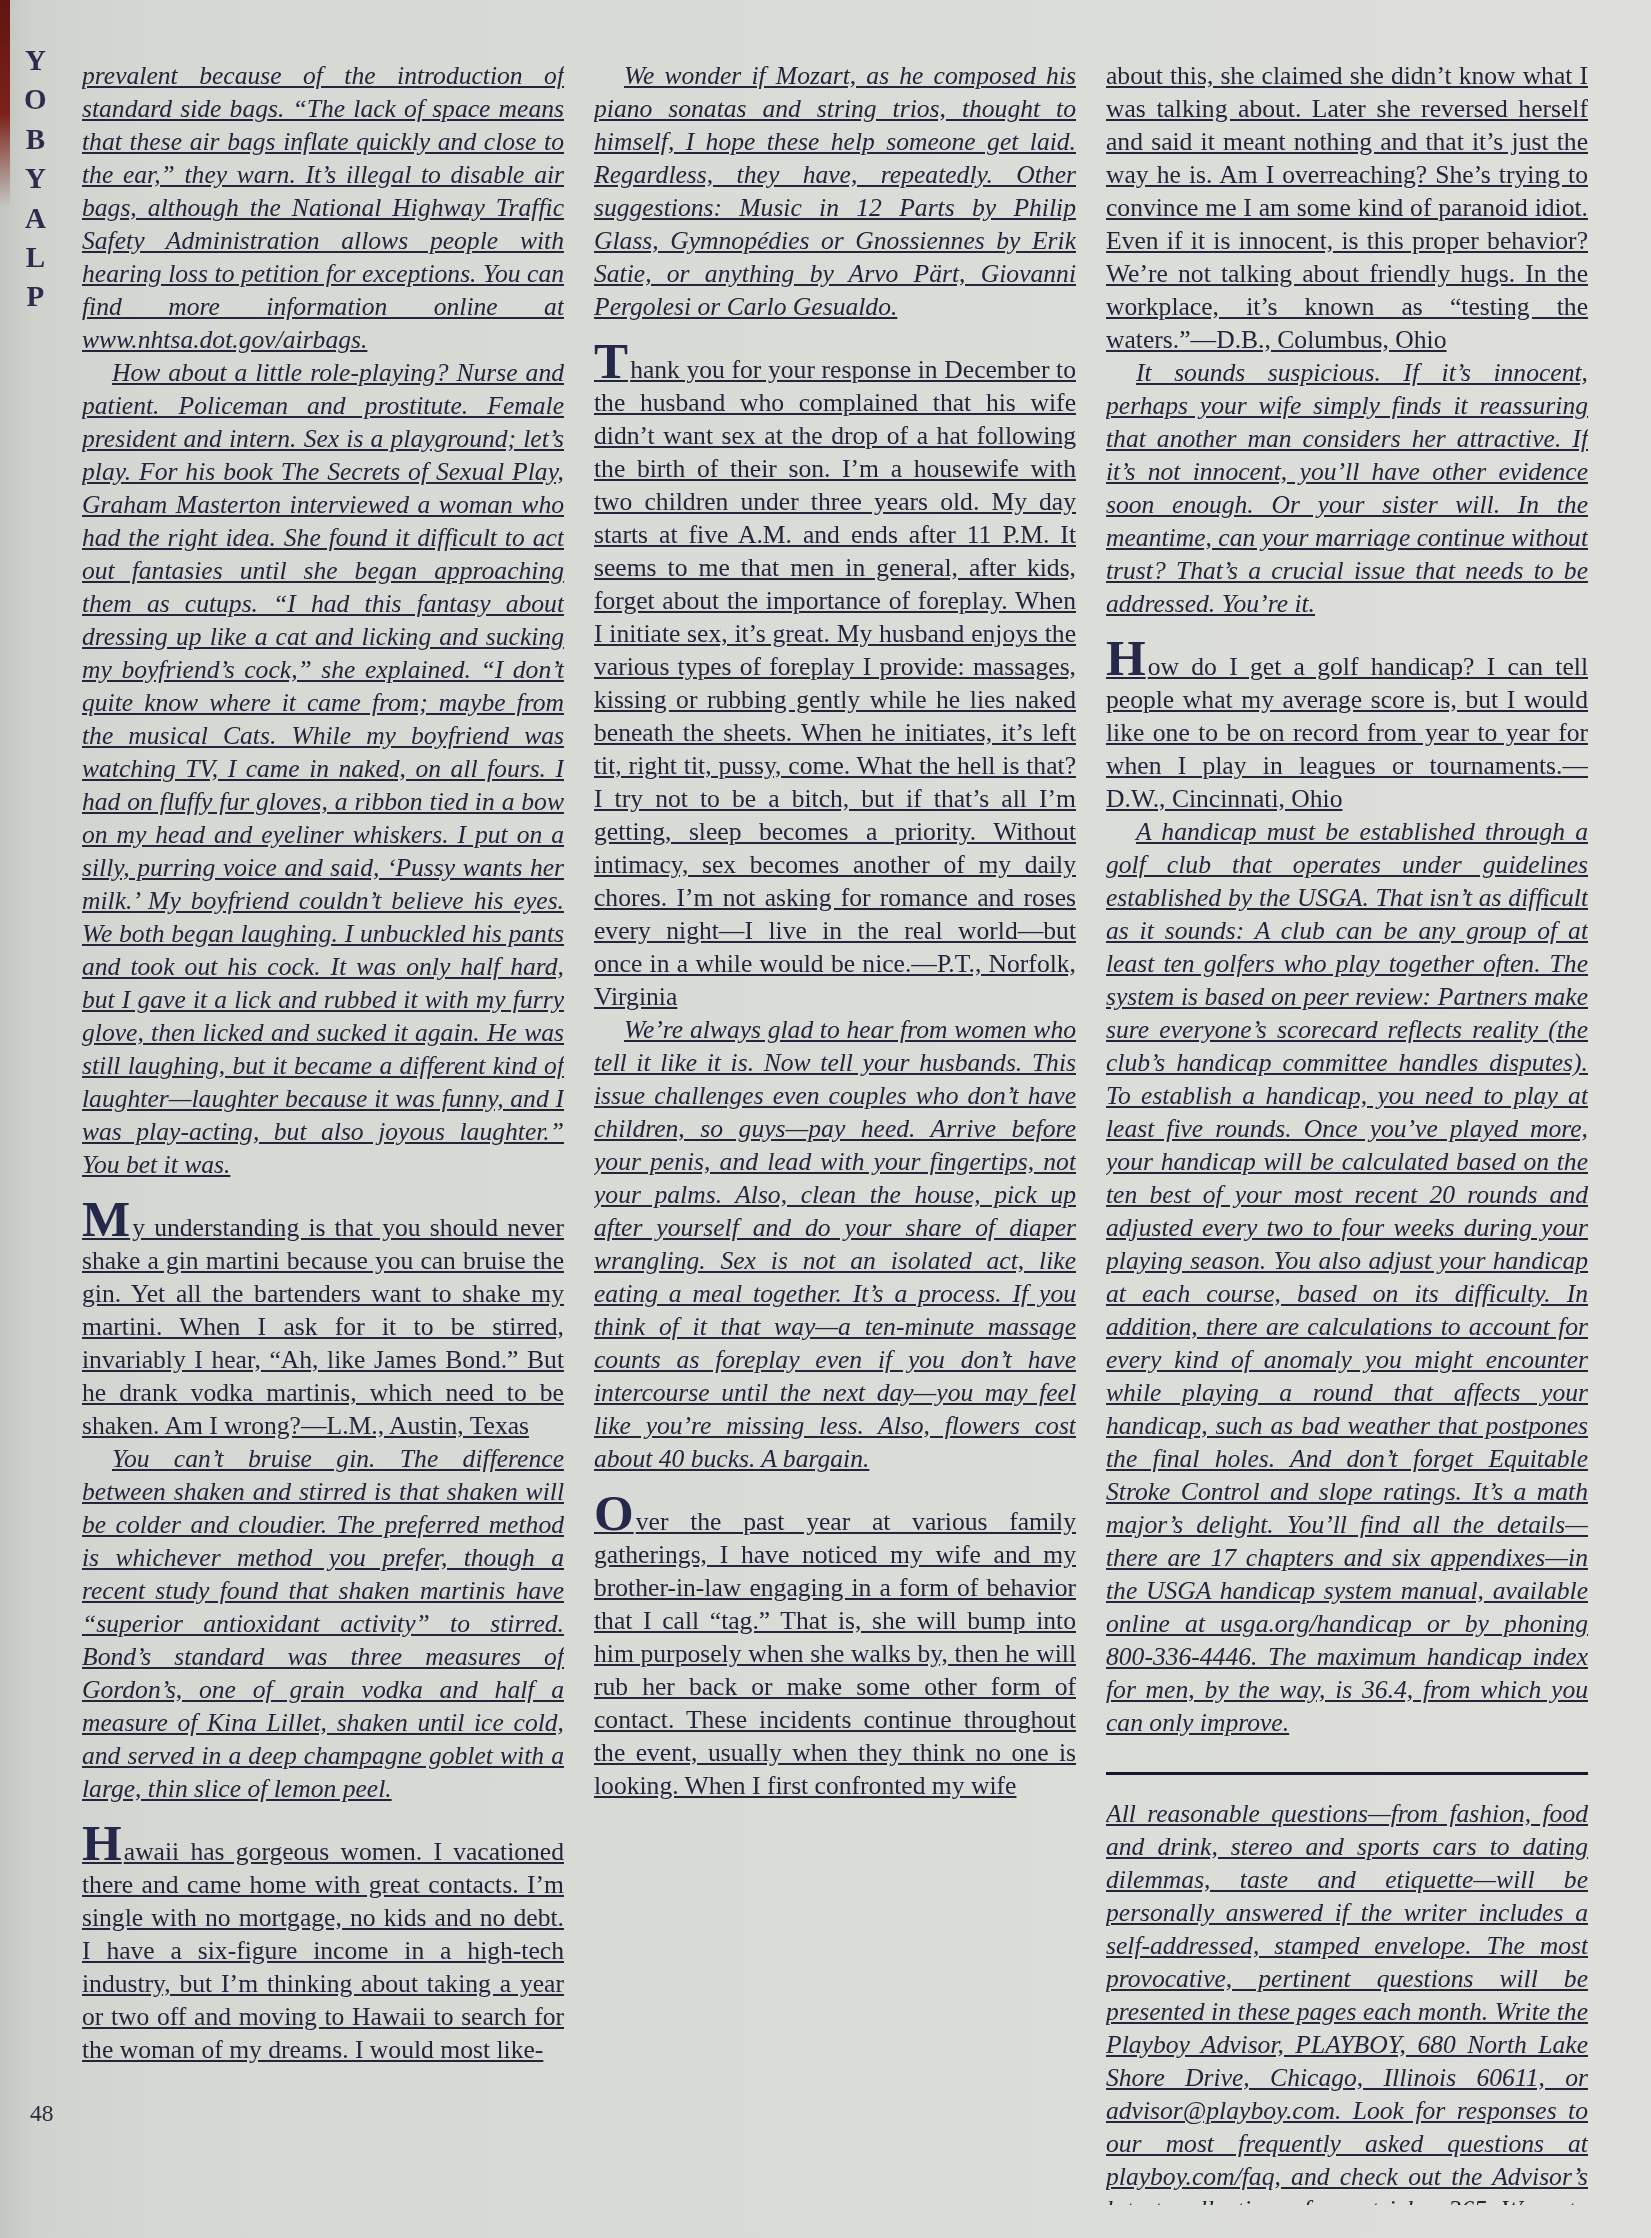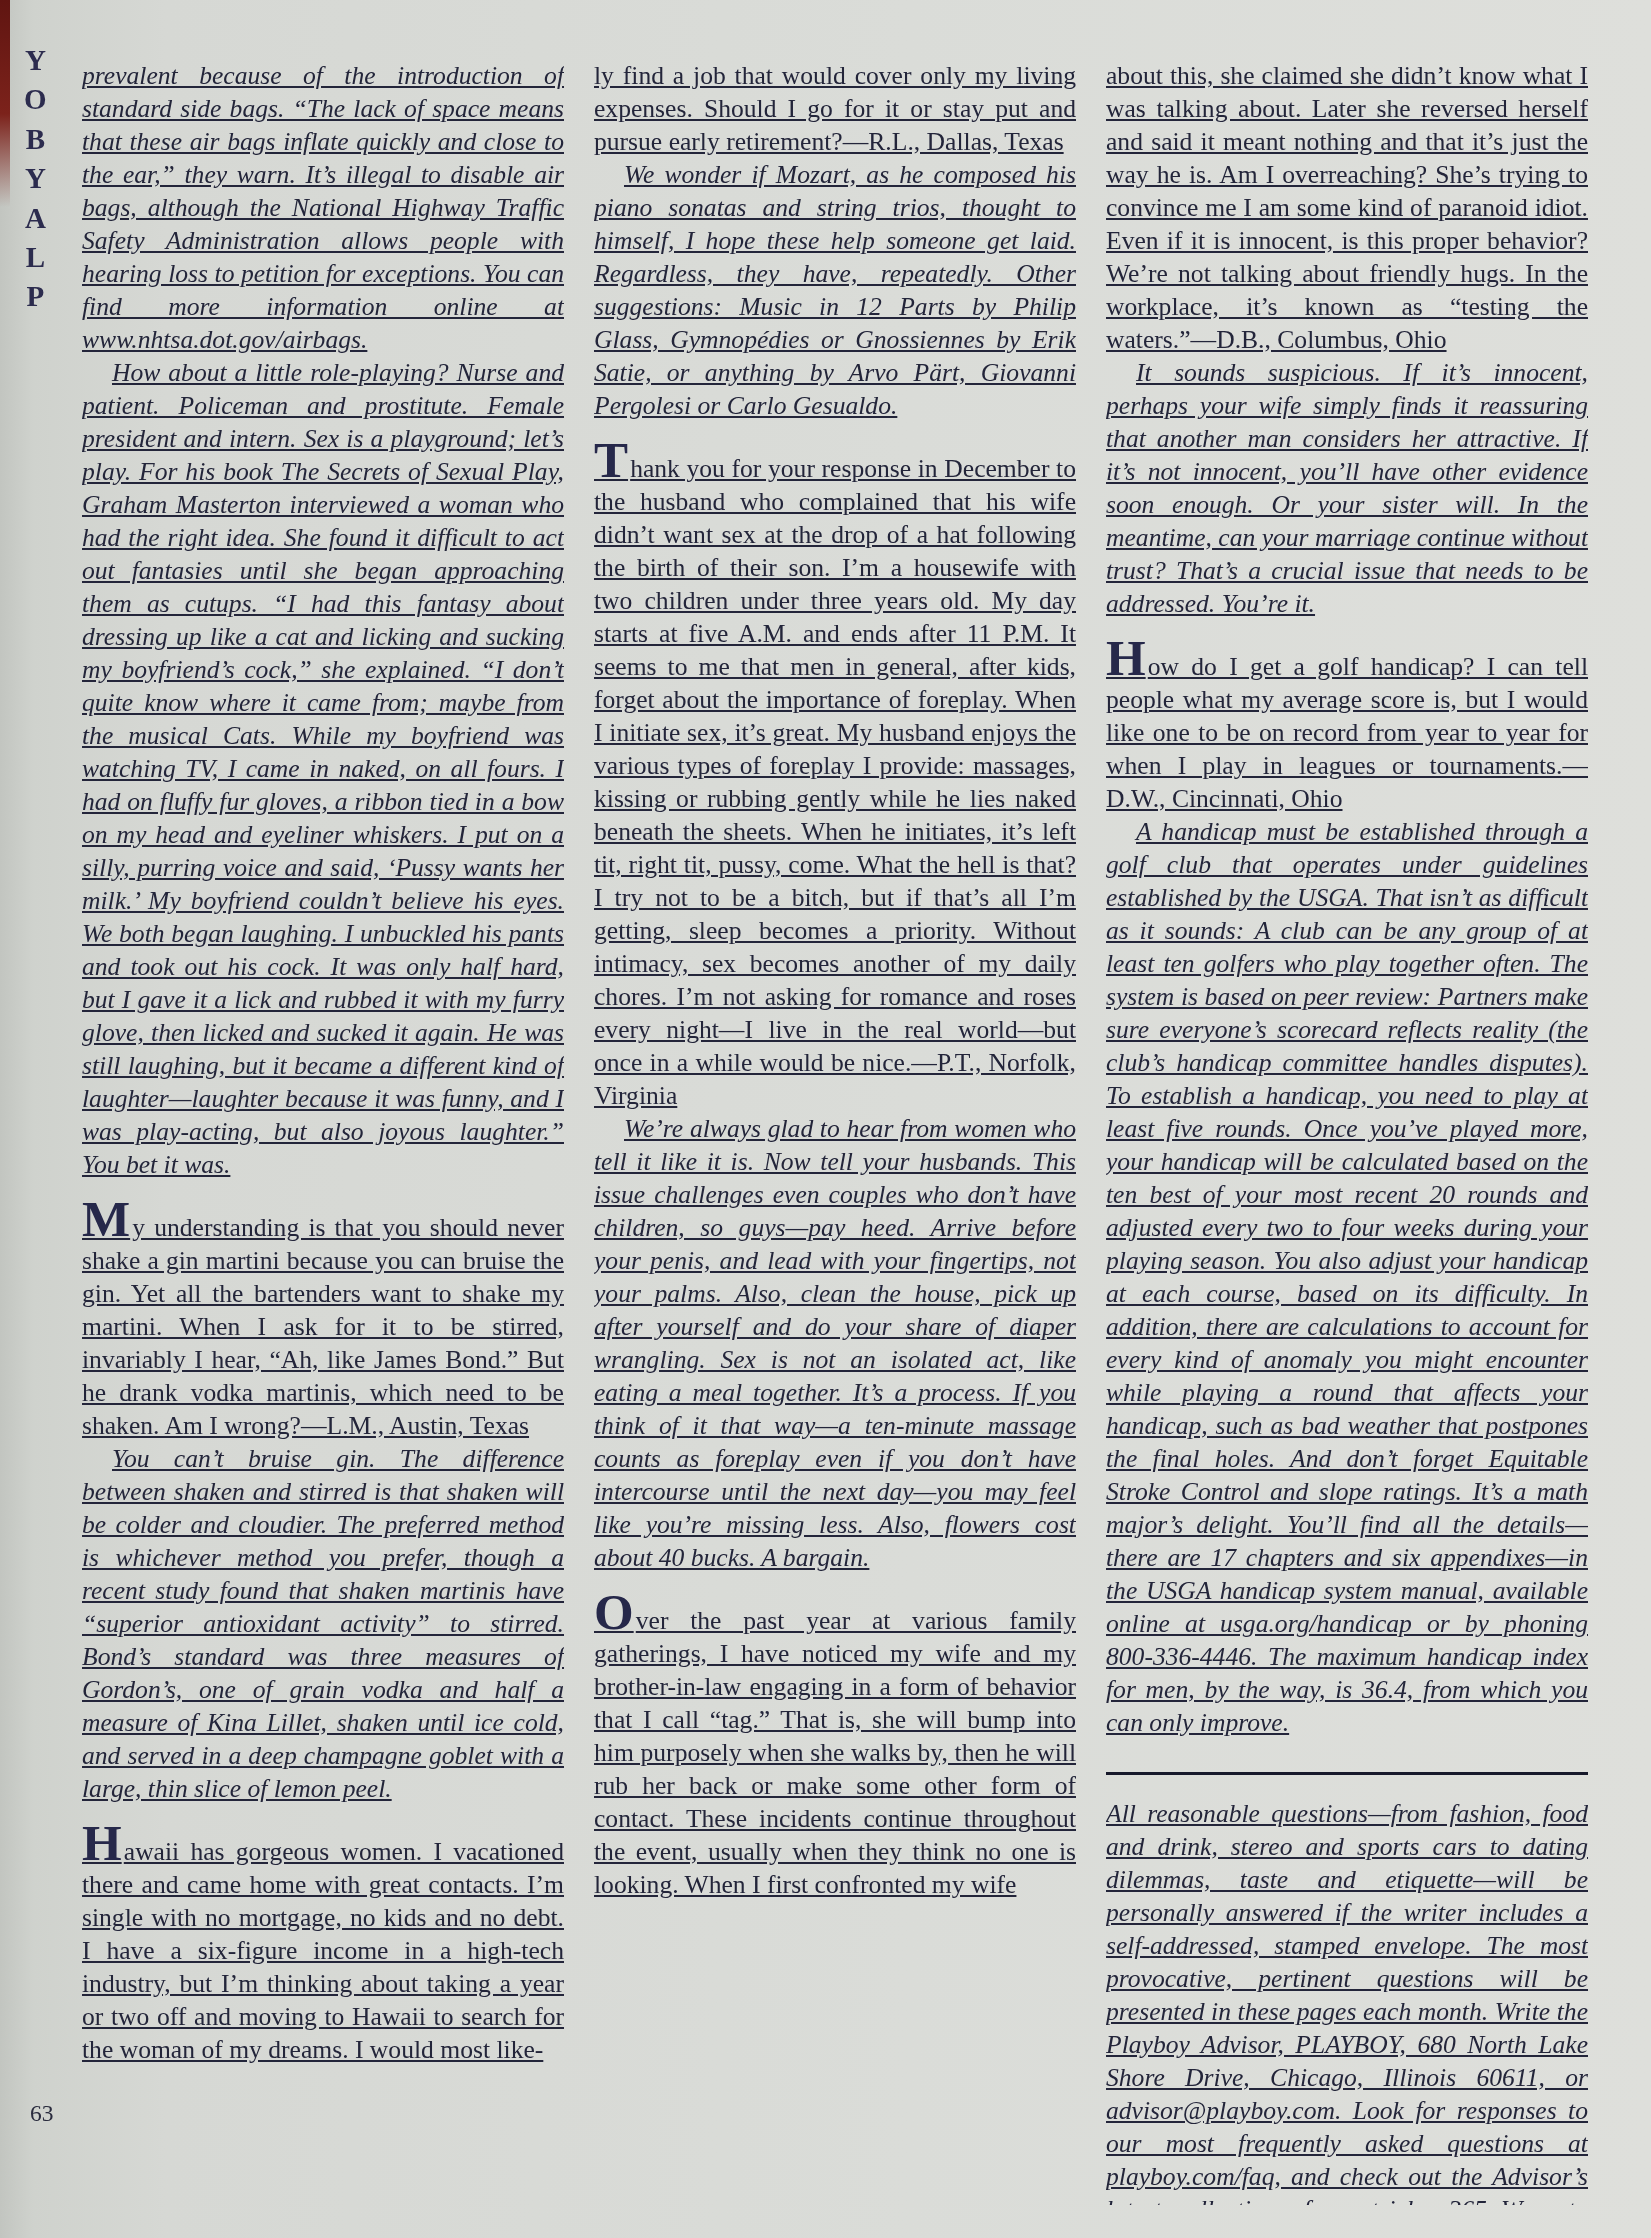--- a/index.html
+++ b/index.html
@@ -32,35 +32,34 @@
   <div class="red-edge"></div>
   <div class="spine">
       <span>Y</span>
       <span>O</span>
       <span>B</span>
       <span>Y</span>
       <span>A</span>
       <span>L</span>
       <span>P</span>
     </div>
-  <div class="pageno">63</div>
+  <div class="pageno">48</div>
 
   <div class="cols">
     <div class="col">
         <div>
           <p class="blk cont-italic">prevalent because of the introduction of standard side bags. “The lack of space means that these air bags inflate quickly and close to the ear,” they warn. It’s illegal to disable air bags, although the National Highway Traffic Safety Administration allows people with hearing loss to petition for exceptions. You can find more information online at www.nhtsa.dot.gov/airbags.</p>
           <p class="blk answer">How about a little role-playing? Nurse and patient. Policeman and prostitute. Female president and intern. Sex is a playground; let’s play. For his book The Secrets of Sexual Play, Graham Masterton interviewed a woman who had the right idea. She found it difficult to act out fantasies until she began approaching them as cutups. “I had this fantasy about dressing up like a cat and licking and sucking my boyfriend’s cock,” she explained. “I don’t quite know where it came from; maybe from the musical Cats. While my boyfriend was watching TV, I came in naked, on all fours. I had on fluffy fur gloves, a ribbon tied in a bow on my head and eyeliner whiskers. I put on a silly, purring voice and said, ‘Pussy wants her milk.’ My boyfriend couldn’t believe his eyes. We both began laughing. I unbuckled his pants and took out his cock. It was only half hard, but I gave it a lick and rubbed it with my furry glove, then licked and sucked it again. He was still laughing, but it became a different kind of laughter—laughter because it was funny, and I was play-acting, but also joyous laughter.” You bet it was.</p>
           <p class="blk question"><span class="dropcap">M</span>y understanding is that you should never shake a gin martini because you can bruise the gin. Yet all the bartenders want to shake my martini. When I ask for it to be stirred, invariably I hear, “Ah, like James Bond.” But he drank vodka martinis, which need to be shaken. Am I wrong?—L.M., Austin, Texas</p>
           <p class="blk answer">You can’t bruise gin. The difference between shaken and stirred is that shaken will be colder and cloudier. The preferred method is whichever method you prefer, though a recent study found that shaken martinis have “superior antioxidant activity” to stirred. Bond’s standard was three measures of Gordon’s, one of grain vodka and half a measure of Kina Lillet, shaken until ice cold, and served in a deep champagne goblet with a large, thin slice of lemon peel.</p>
           <p class="blk question"><span class="dropcap">H</span>awaii has gorgeous women. I vacationed there and came home with great contacts. I’m single with no mortgage, no kids and no debt. I have a six-figure income in a high-tech industry, but I’m thinking about taking a year or two off and moving to Hawaii to search for the woman of my dreams. I would most like-</p>
         </div>
       </div>
     <div class="col">
         <div>
-          <p class="blk cont">ly find a job that would cover only my living expenses. Should I go for it or stay put and pursue early retirement?—R.L., Dallas, Texas</p>
           <p class="blk answer">We wonder if Mozart, as he composed his piano sonatas and string trios, thought to himself, I hope these help someone get laid. Regardless, they have, repeatedly. Other suggestions: Music in 12 Parts by Philip Glass, Gymnopédies or Gnossiennes by Erik Satie, or anything by Arvo Pärt, Giovanni Pergolesi or Carlo Gesualdo.</p>
           <p class="blk question"><span class="dropcap">T</span>hank you for your response in December to the husband who complained that his wife didn’t want sex at the drop of a hat following the birth of their son. I’m a housewife with two children under three years old. My day starts at five A.M. and ends after 11 P.M. It seems to me that men in general, after kids, forget about the importance of foreplay. When I initiate sex, it’s great. My husband enjoys the various types of foreplay I provide: massages, kissing or rubbing gently while he lies naked beneath the sheets. When he initiates, it’s left tit, right tit, pussy, come. What the hell is that? I try not to be a bitch, but if that’s all I’m getting, sleep becomes a priority. Without intimacy, sex becomes another of my daily chores. I’m not asking for romance and roses every night—I live in the real world—but once in a while would be nice.—P.T., Norfolk, Virginia</p>
           <p class="blk answer">We’re always glad to hear from women who tell it like it is. Now tell your husbands. This issue challenges even couples who don’t have children, so guys—pay heed. Arrive before your penis, and lead with your fingertips, not your palms. Also, clean the house, pick up after yourself and do your share of diaper wrangling. Sex is not an isolated act, like eating a meal together. It’s a process. If you think of it that way—a ten-minute massage counts as foreplay even if you don’t have intercourse until the next day—you may feel like you’re missing less. Also, flowers cost about 40 bucks. A bargain.</p>
           <p class="blk question"><span class="dropcap">O</span>ver the past year at various family gatherings, I have noticed my wife and my brother-in-law engaging in a form of behavior that I call “tag.” That is, she will bump into him purposely when she walks by, then he will rub her back or make some other form of contact. These incidents continue throughout the event, usually when they think no one is looking. When I first confronted my wife</p>
         </div>
       </div>
     <div class="col">
       <div>
           <p class="blk cont">about this, she claimed she didn’t know what I was talking about. Later she reversed herself and said it meant nothing and that it’s just the way he is. Am I overreaching? She’s trying to convince me I am some kind of paranoid idiot. Even if it is innocent, is this proper behavior? We’re not talking about friendly hugs. In the workplace, it’s known as “testing the waters.”—D.B., Columbus, Ohio</p>
           <p class="blk answer">It sounds suspicious. If it’s innocent, perhaps your wife simply finds it reassuring that another man considers her attractive. If it’s not innocent, you’ll have other evidence soon enough. Or your sister will. In the meantime, can your marriage continue without trust? That’s a crucial issue that needs to be addressed. You’re it.</p>

